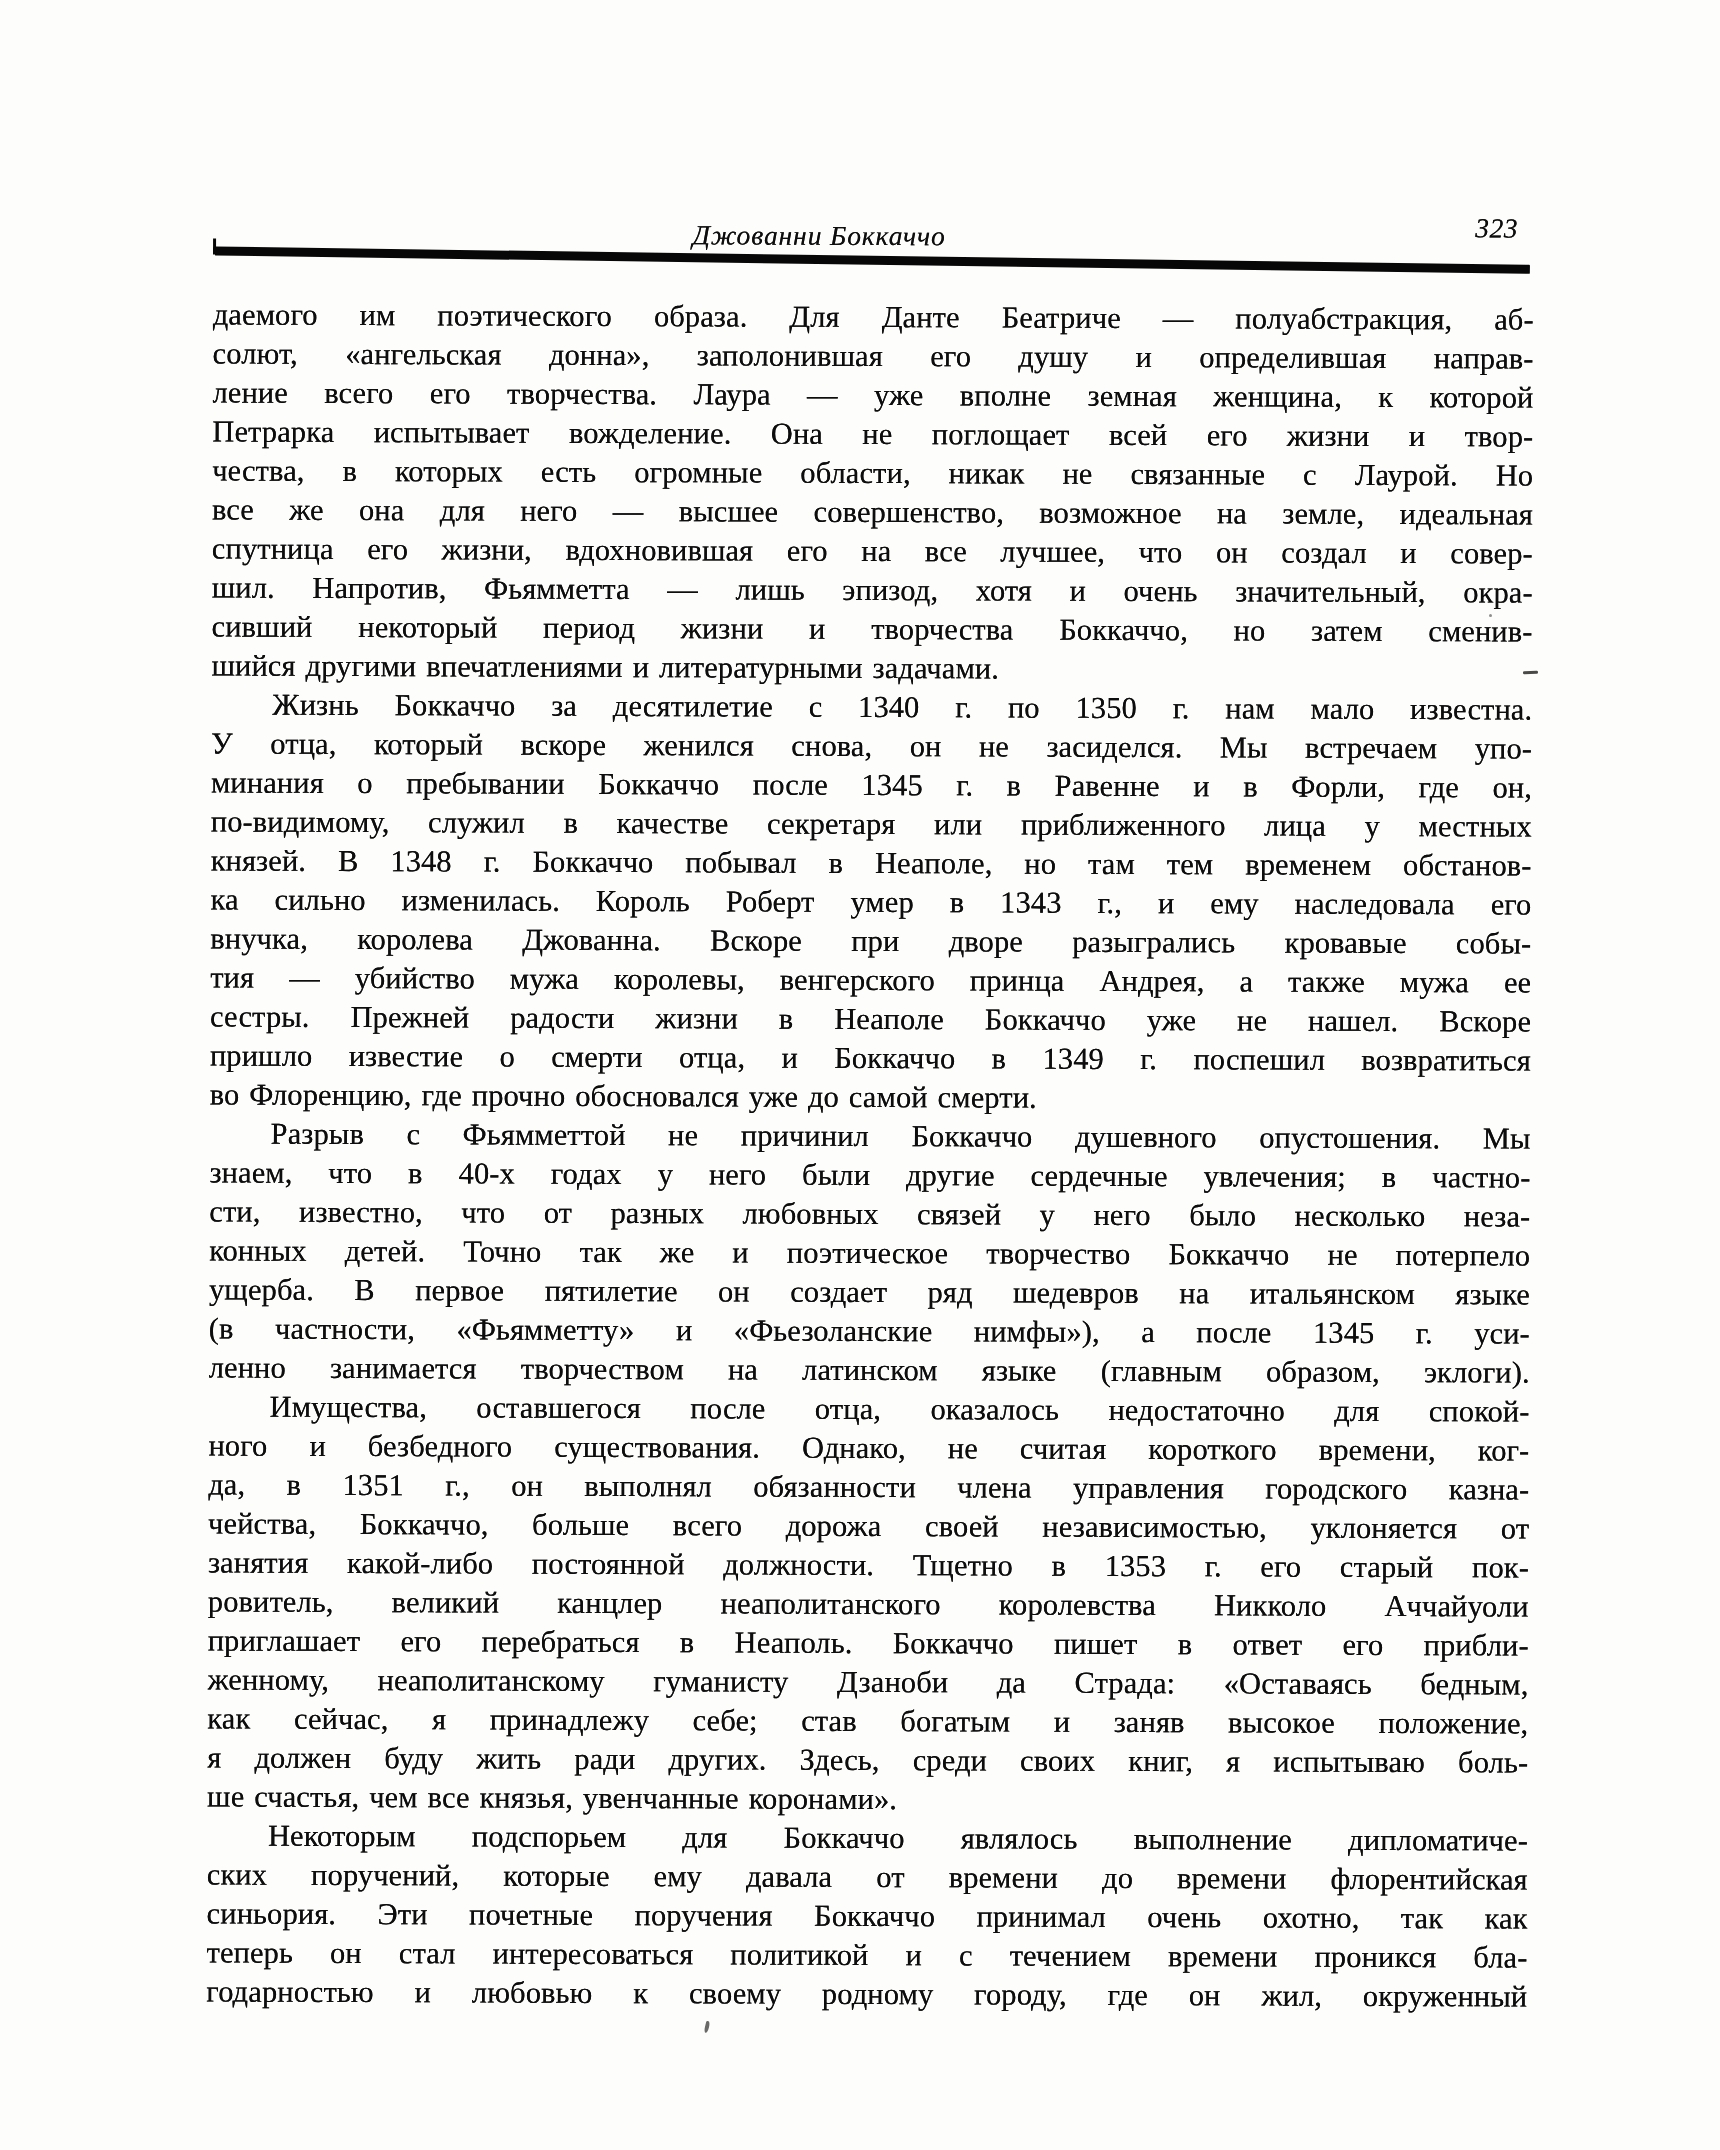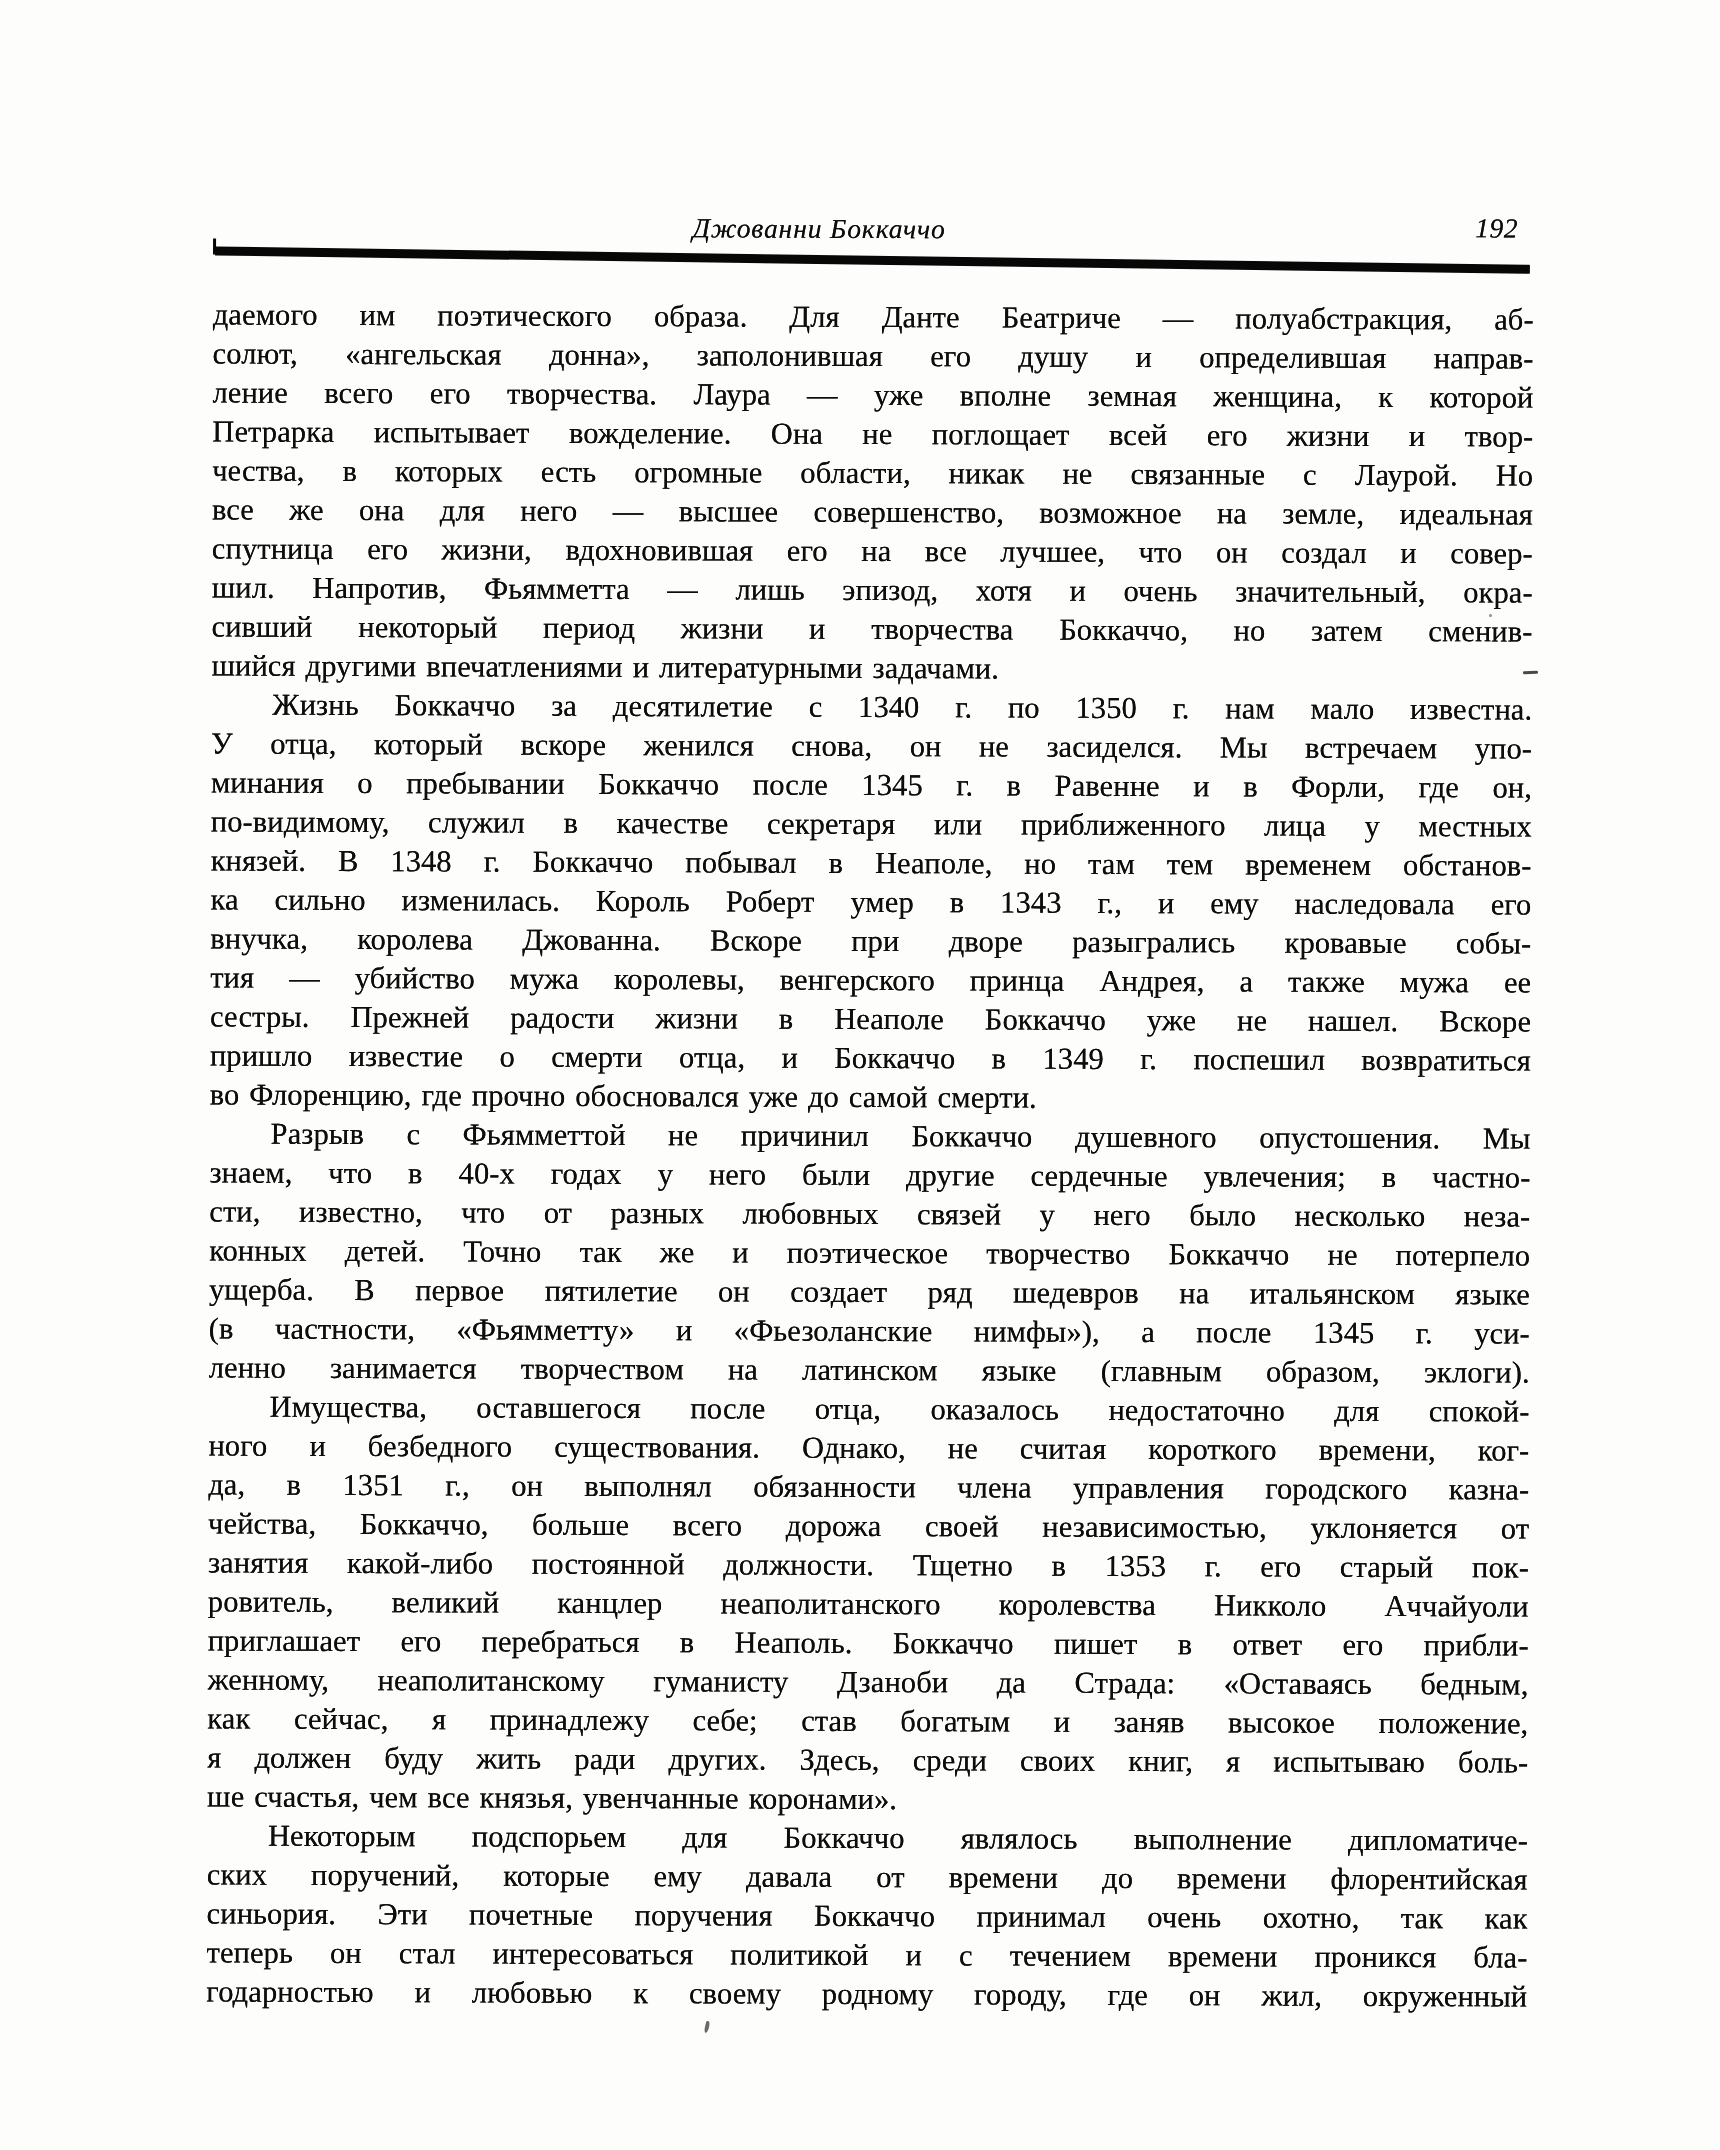--- a/index.html
+++ b/index.html
@@ -20,21 +20,21 @@
     transform: rotate(0.22deg);
     transform-origin: 860px 258px;
   }
   .running-header {
     position: absolute; left: 213px; top: 206px; width: 1321px; height: 36px;
     font-style: italic; font-size: 27.5px; line-height: 36px;
     letter-spacing: 0.9px;
     text-shadow: 0 0 0.4px rgba(15,15,15,0.85);
   }
   .header-title {
-    position: absolute; left: 606px; top: 5px;
+    position: absolute; left: 606px; top: 12px;
     transform: translateX(-50%);
     white-space: nowrap;
   }
   .page-number {
     position: absolute; right: 16.3px; top: 1.7px;
     letter-spacing: 0.4px;
   }
   .rule {
     position: absolute; left: 215px; top: 249px;
     width: 1315px; height: 9px;
@@ -81,21 +81,21 @@
   }
 </style>
 </head>
 <body>
 
 <div class="page">
   <div class="content">
 
     <div class="running-header">
       <span class="header-title">Джованни Боккаччо</span>
-      <span class="page-number">192</span>
+      <span class="page-number">323</span>
     </div>
 
     <div class="rule-tick"></div>
     <div class="rule"></div>
 
     <div class="body-text">
         <div class="line">даемого им поэтического образа. Для Данте Беатриче — полуабстракция, аб-</div>
         <div class="line">солют, «ангельская донна», заполонившая его душу и определившая направ-</div>
         <div class="line">ление всего его творчества. Лаура — уже вполне земная женщина, к которой</div>
         <div class="line">Петрарка испытывает вожделение. Она не поглощает всей его жизни и твор-</div>

